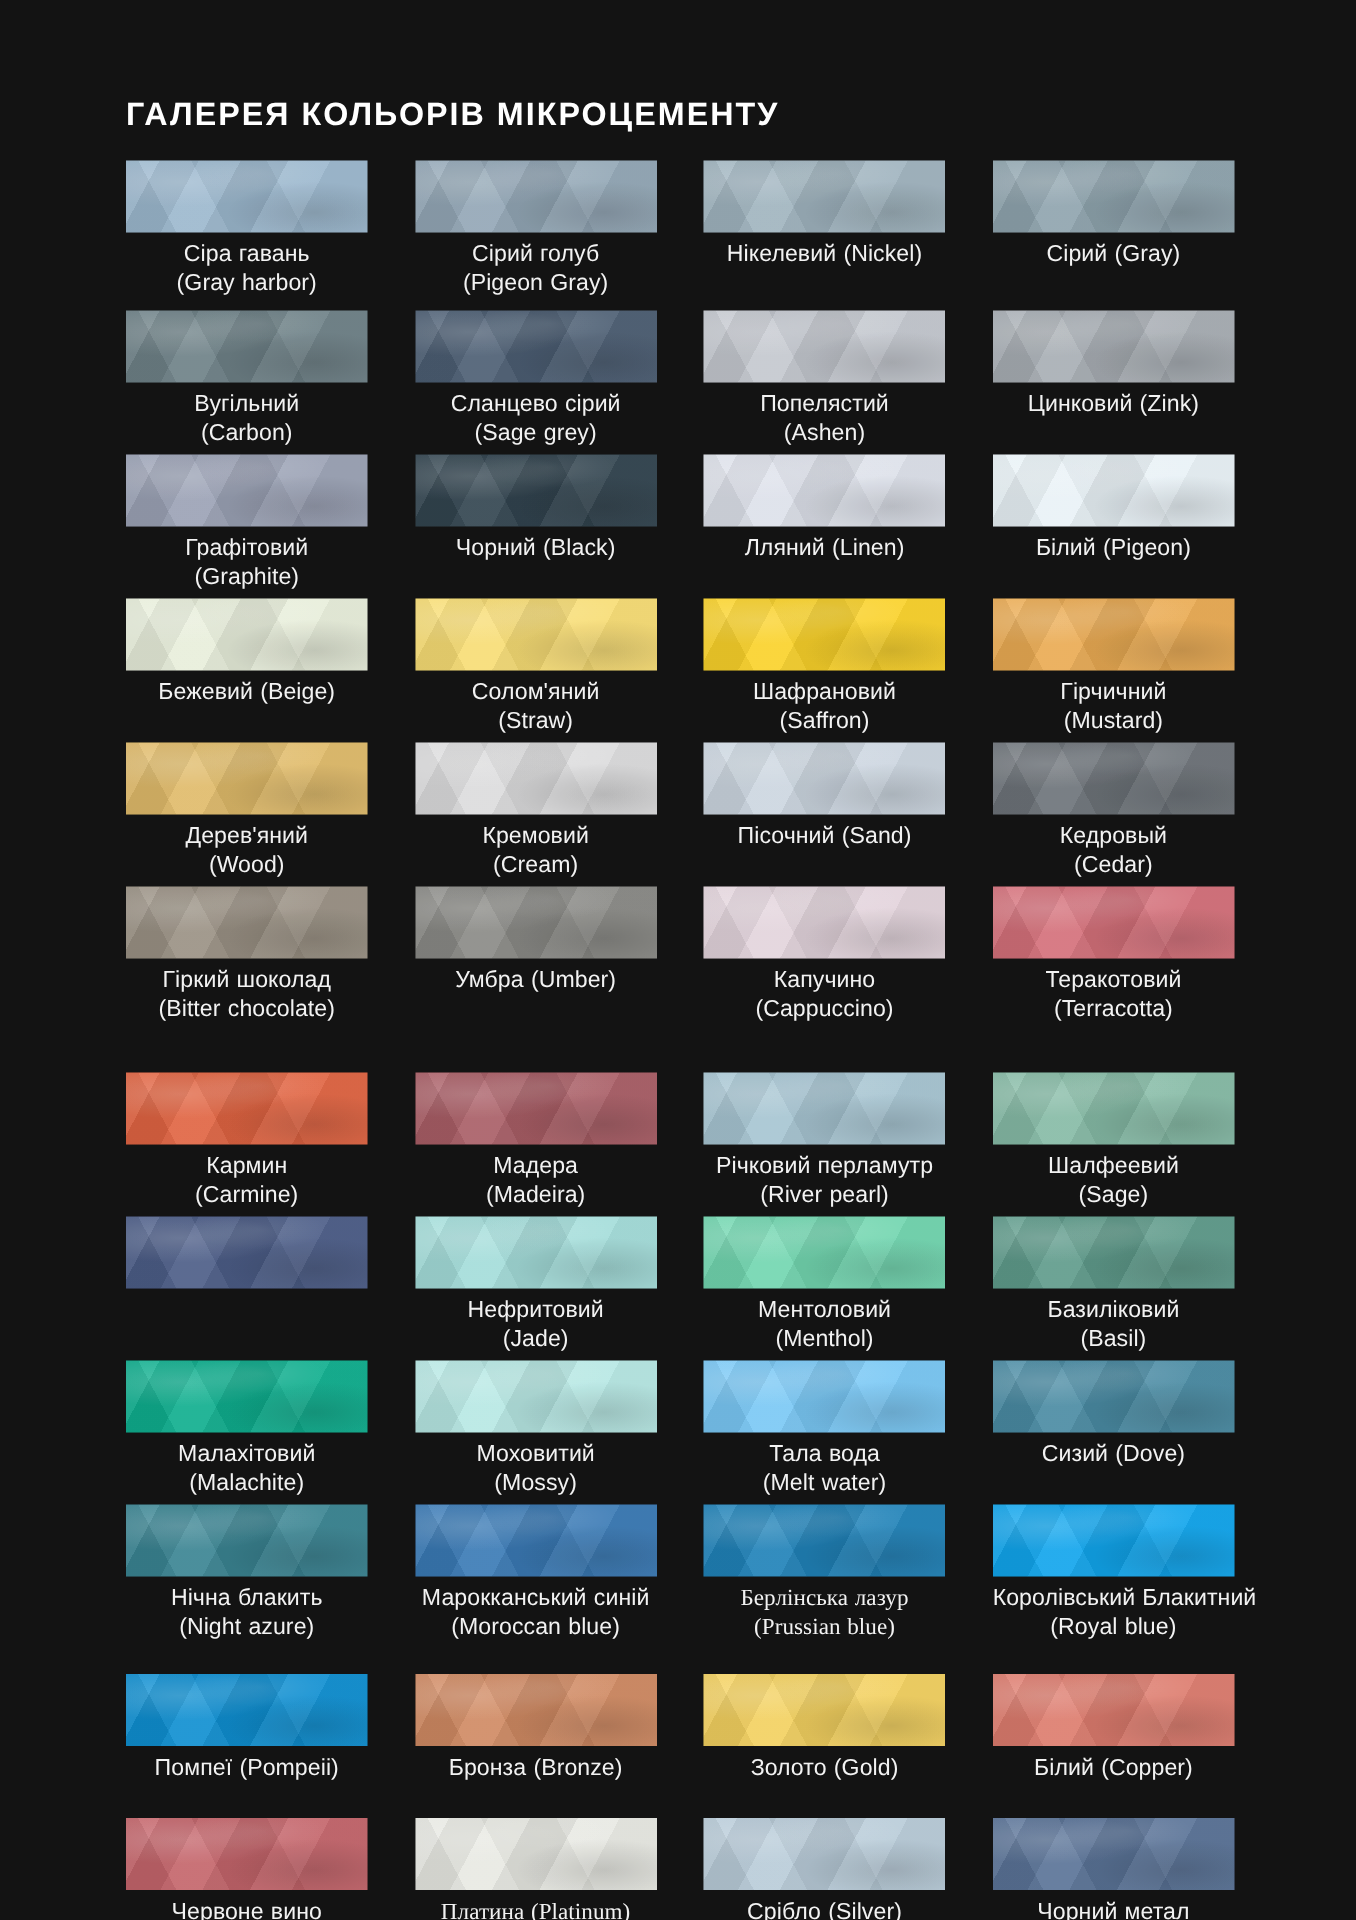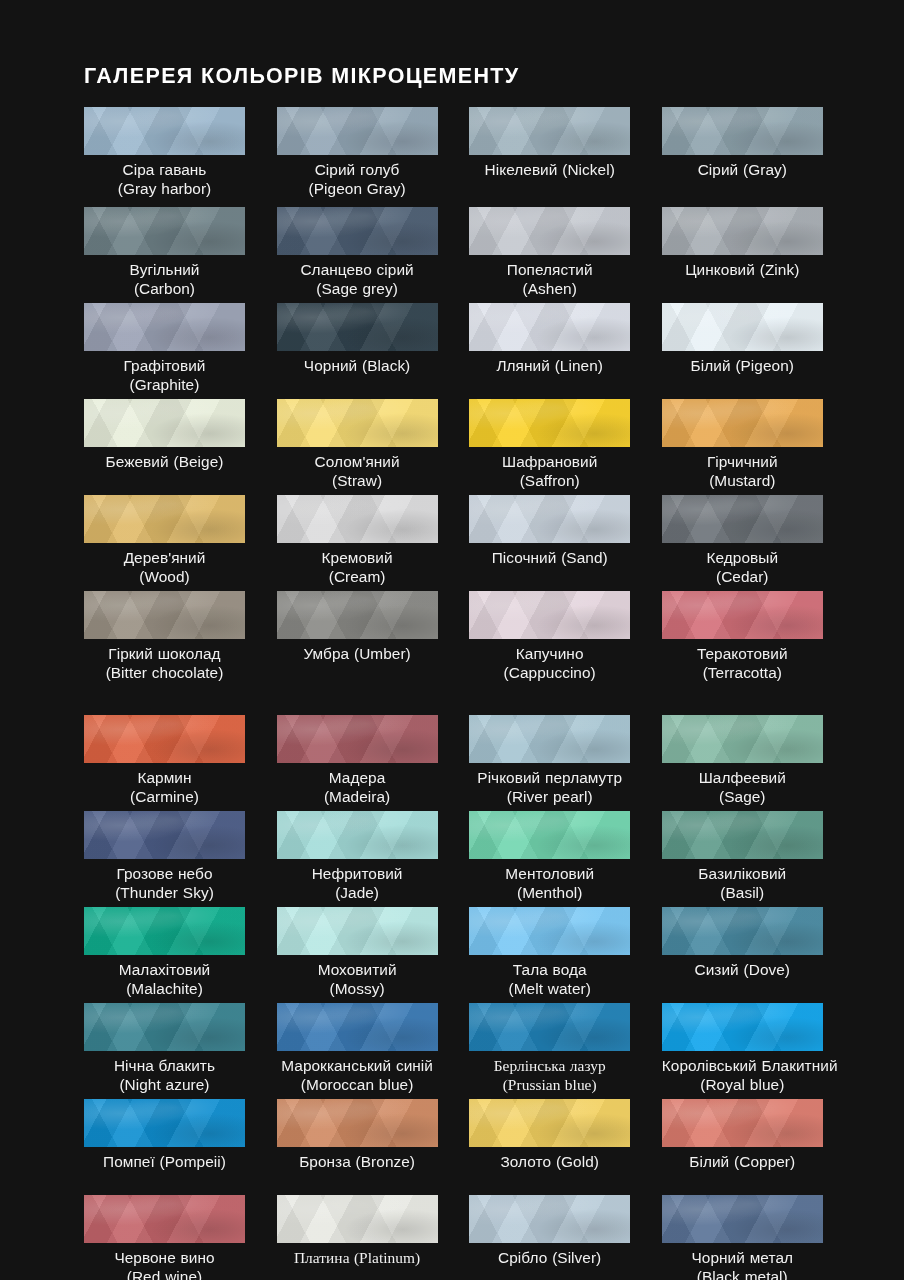--- a/index.html
+++ b/index.html
@@ -278,24 +278,20 @@
       </div>
       <div class="swatch-cell" style="height: 96px;">
         <div class="swatch-chip" title="Шалфеевий" style="background: rgb(134, 187, 166);"></div>
         <div class="swatch-label">
           <span class="ua">Шалфеевий</span>
           <span class="en">(Sage)</span>
         </div>
       </div>
       <div class="swatch-cell" style="height: 96px;">
         <div class="swatch-chip" title="Грозове небо" style="background: rgb(76, 93, 135);"></div>
-        <div class="swatch-label">
-          <span class="ua">Грозове небо</span>
-          <span class="en">(Thunder Sky)</span>
-        </div>
       </div>
       <div class="swatch-cell" style="height: 96px;">
         <div class="swatch-chip" title="Нефритовий" style="background: rgb(164, 221, 218);"></div>
         <div class="swatch-label">
           <span class="ua">Нефритовий</span>
           <span class="en">(Jade)</span>
         </div>
       </div>
       <div class="swatch-cell" style="height: 96px;">
         <div class="swatch-chip" title="Ментоловий" style="background: rgb(114, 214, 176);"></div>
@@ -350,21 +346,21 @@
           <span class="en">(Moroccan blue)</span>
         </div>
       </div>
       <div class="swatch-cell" style="height: 96px; font-family: Liberation Serif, serif;">
         <div class="swatch-chip" title="Берлінська лазур" style="background: rgb(32, 130, 184);"></div>
         <div class="swatch-label">
           <span class="ua">Берлінська лазур</span>
           <span class="en">(Prussian blue)</span>
         </div>
       </div>
-      <div class="swatch-cell" style="height: 96px;">
+      <div class="swatch-cell" style="height: 113px;">
         <div class="swatch-chip" title="Королівський Блакитний" style="background: rgb(17, 165, 236);"></div>
         <div class="swatch-label">
           <span class="ua">Королівський Блакитний</span>
           <span class="en">(Royal blue)</span>
         </div>
       </div>
       <div class="swatch-cell" style="height: 96px;">
         <div class="swatch-chip" title="Помпеї" style="background: rgb(15, 143, 209);"></div>
         <div class="swatch-label inline"><span class="ua">Помпеї</span> <span class="en">(Pompeii)</span></div>
       </div>

